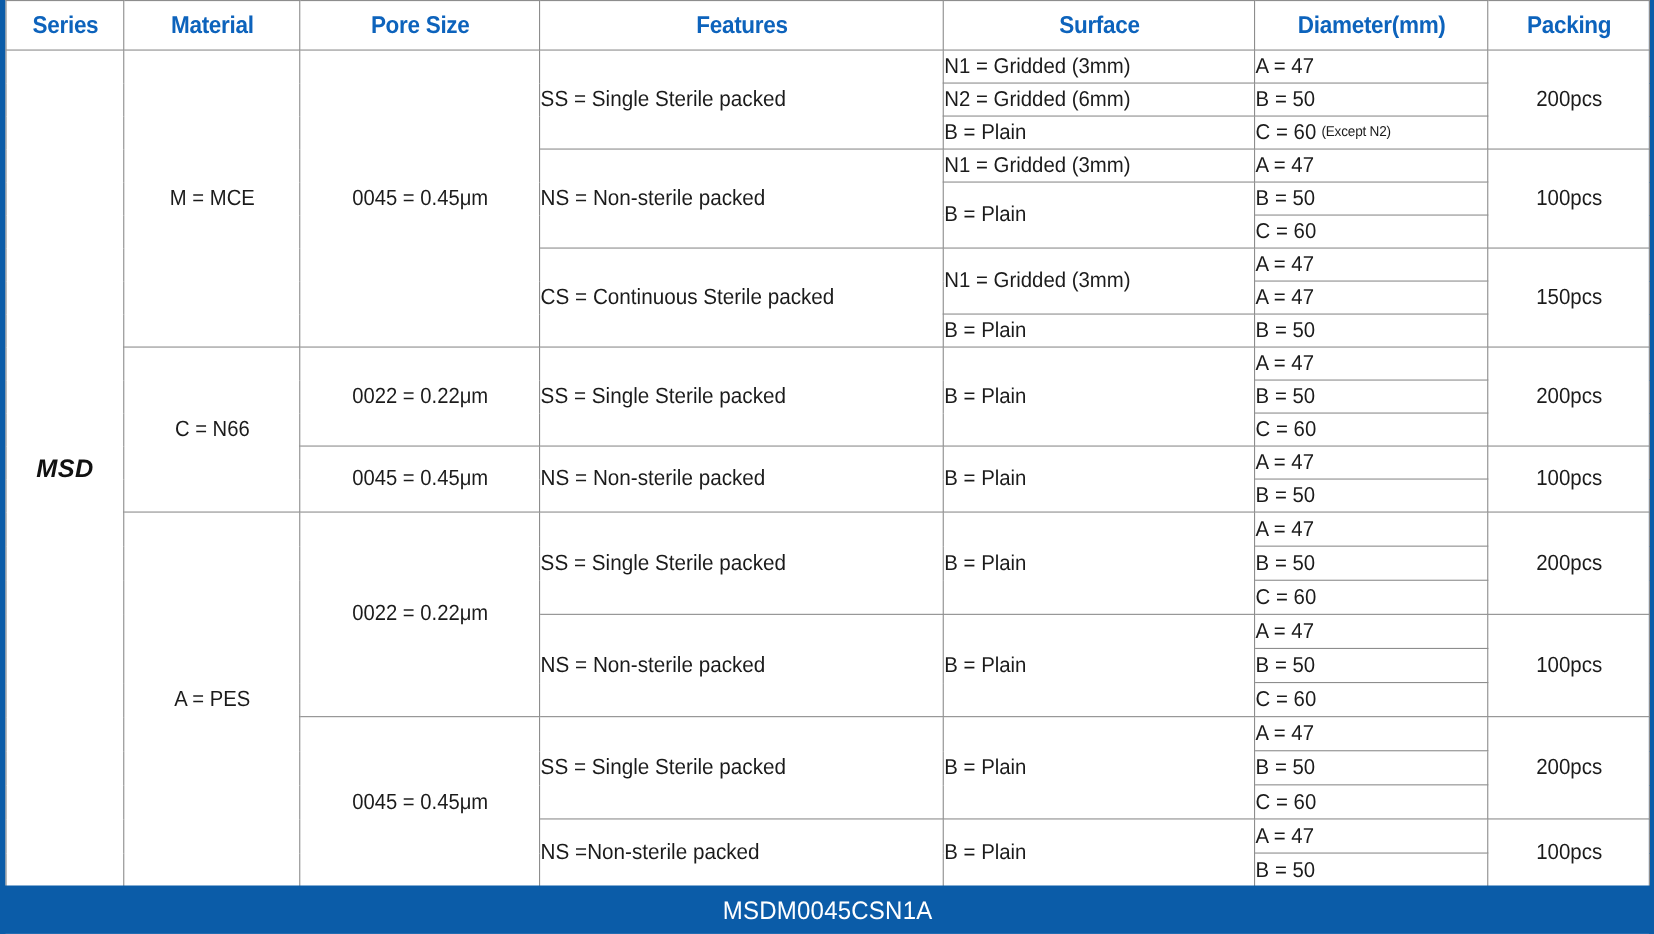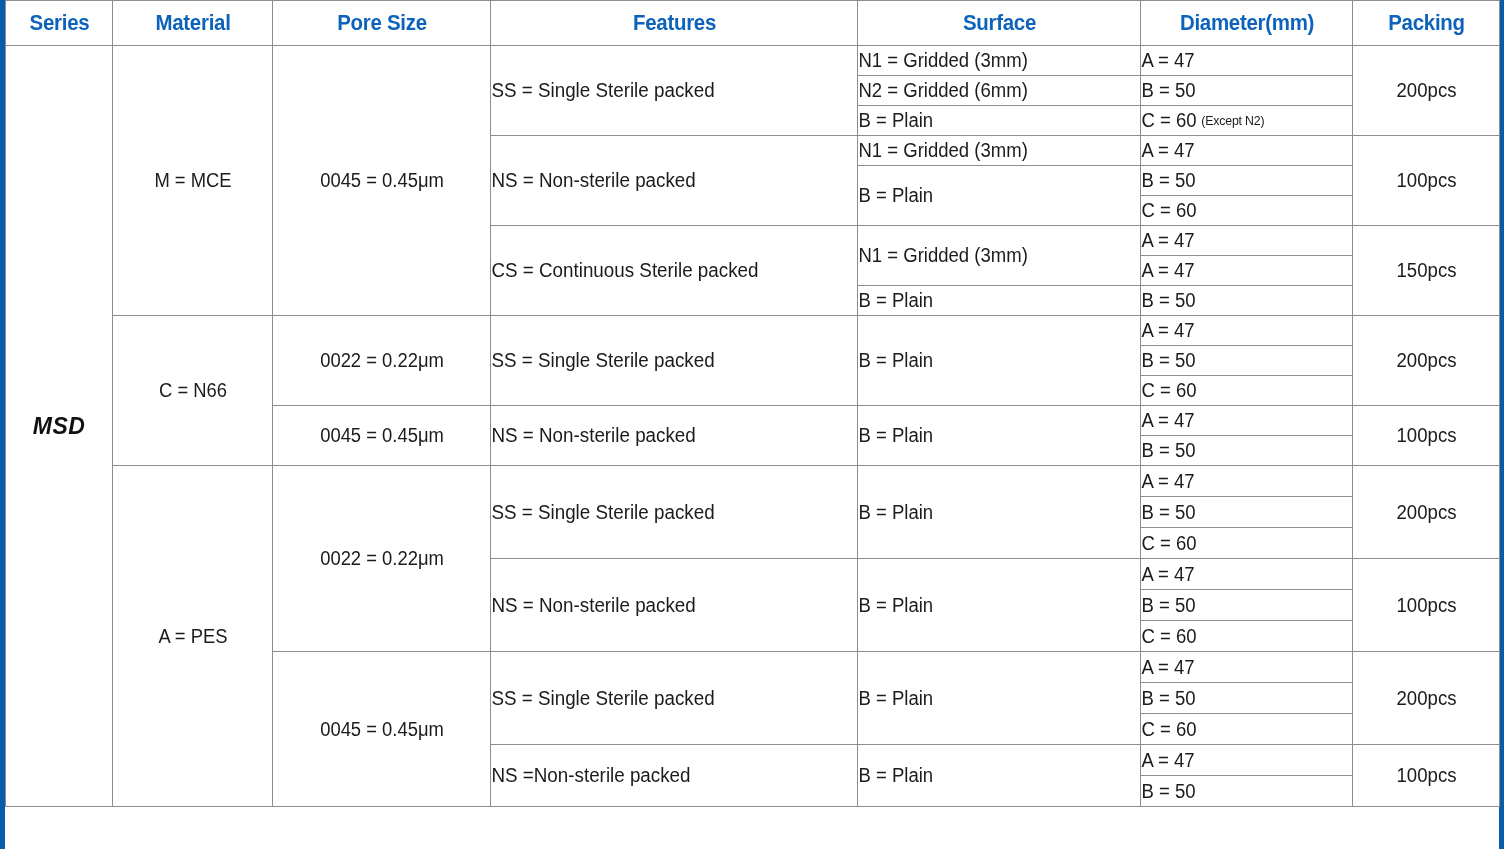--- a/index.html
+++ b/index.html
@@ -234,13 +234,16 @@
         <td class="c-diam h31"><span>A = 47</span></td>
         <td class="c-pack" rowspan="2">100pcs</td>
       </tr>
       <tr>
         <td class="c-diam h31"><span>B = 50</span></td>
       </tr>
 
     </tbody>
   </table>
 
+  <div class="banner">
+    <span>MSDM0045CSN1A</span>
+  </div>
 </div>
 
 </body></html>

